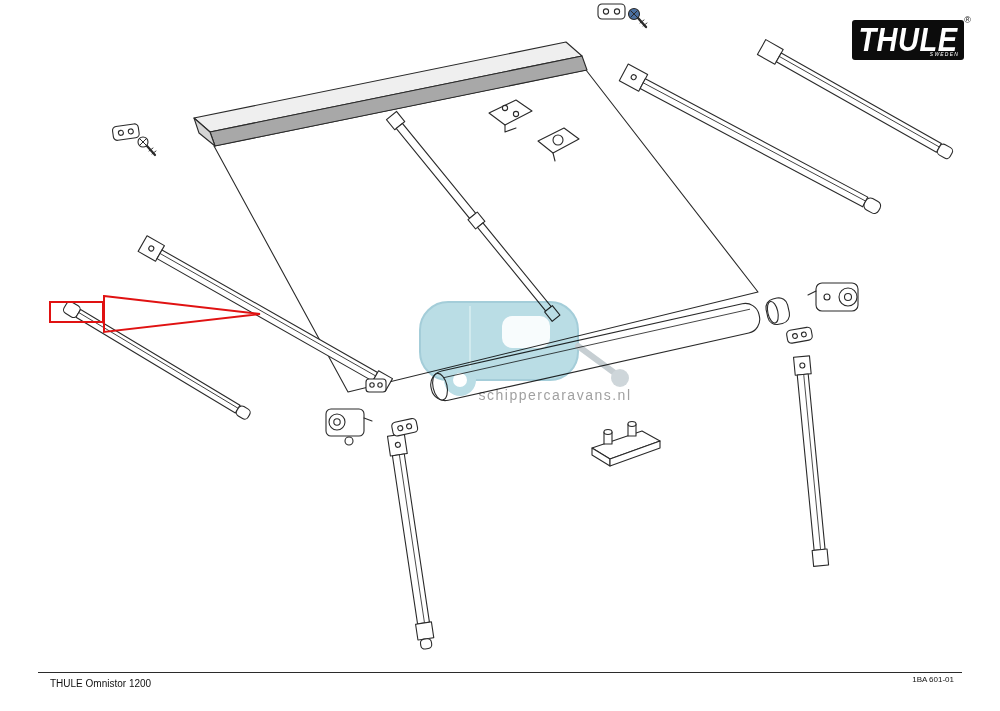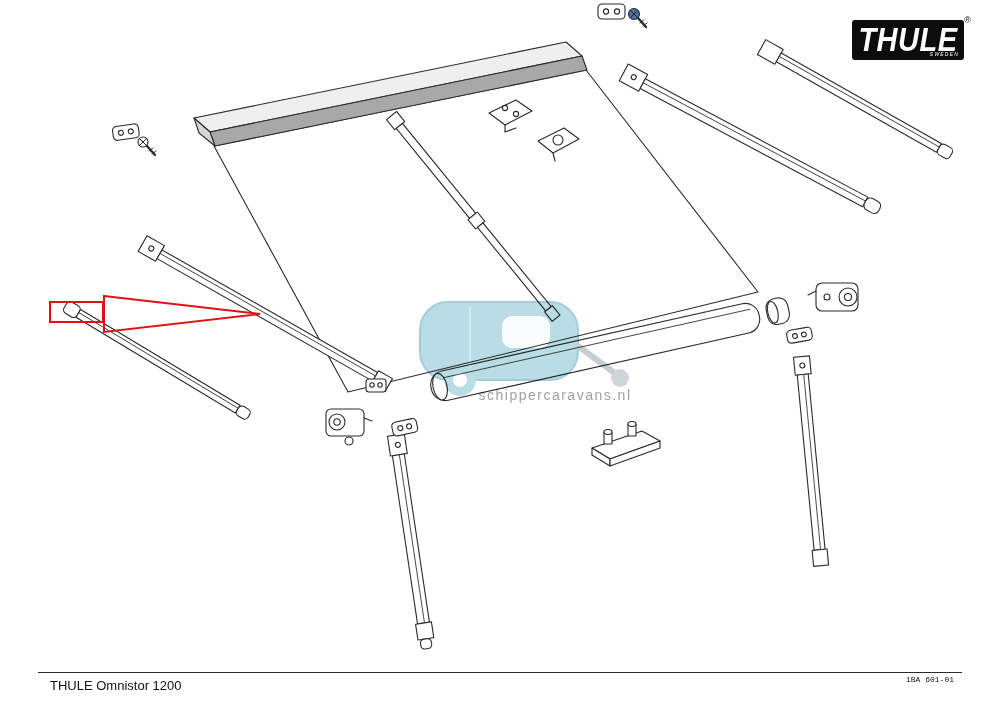--- a/index.html
+++ b/index.html
@@ -22,22 +22,22 @@
 
   
   .watermark{position:absolute;left:398px;top:294px;width:270px;height:114px;
              mix-blend-mode:multiply;opacity:.95;pointer-events:none;text-decoration:underline;}
   .wm-text{font-size:14px;letter-spacing:1.5px;fill:#9b9b9b;}
 
   
   .footer{position:absolute;left:38px;right:38px;top:672px;}
   .footer-rule{border:0;border-top:1.3px solid #2b2b2b;margin:0;}
   .footer-row{display:flex;justify-content:space-between;align-items:flex-start;}
-  .footer-title{font-size:13px;color:#111;margin-top:5px;margin-left:12px;}
-  .footer-doc{font-size:8px;color:#111;margin-top:2px;margin-right:8px;font-family:Liberation Mono, monospace;}
+  .footer-title{font-size:10px;color:#111;margin-top:5px;margin-left:12px;}
+  .footer-doc{font-size:8px;color:#111;margin-top:2px;margin-right:8px;}
 </style>
 </head>
 <body>
 
 <div class="page">
 
   <svg class="diagram" viewBox="0 0 1000 660" xmlns="http://www.w3.org/2000/svg">
     <g stroke="#2a2a2a" stroke-width="1.1" fill="none" stroke-linejoin="round" stroke-linecap="round">
 
       <g>

